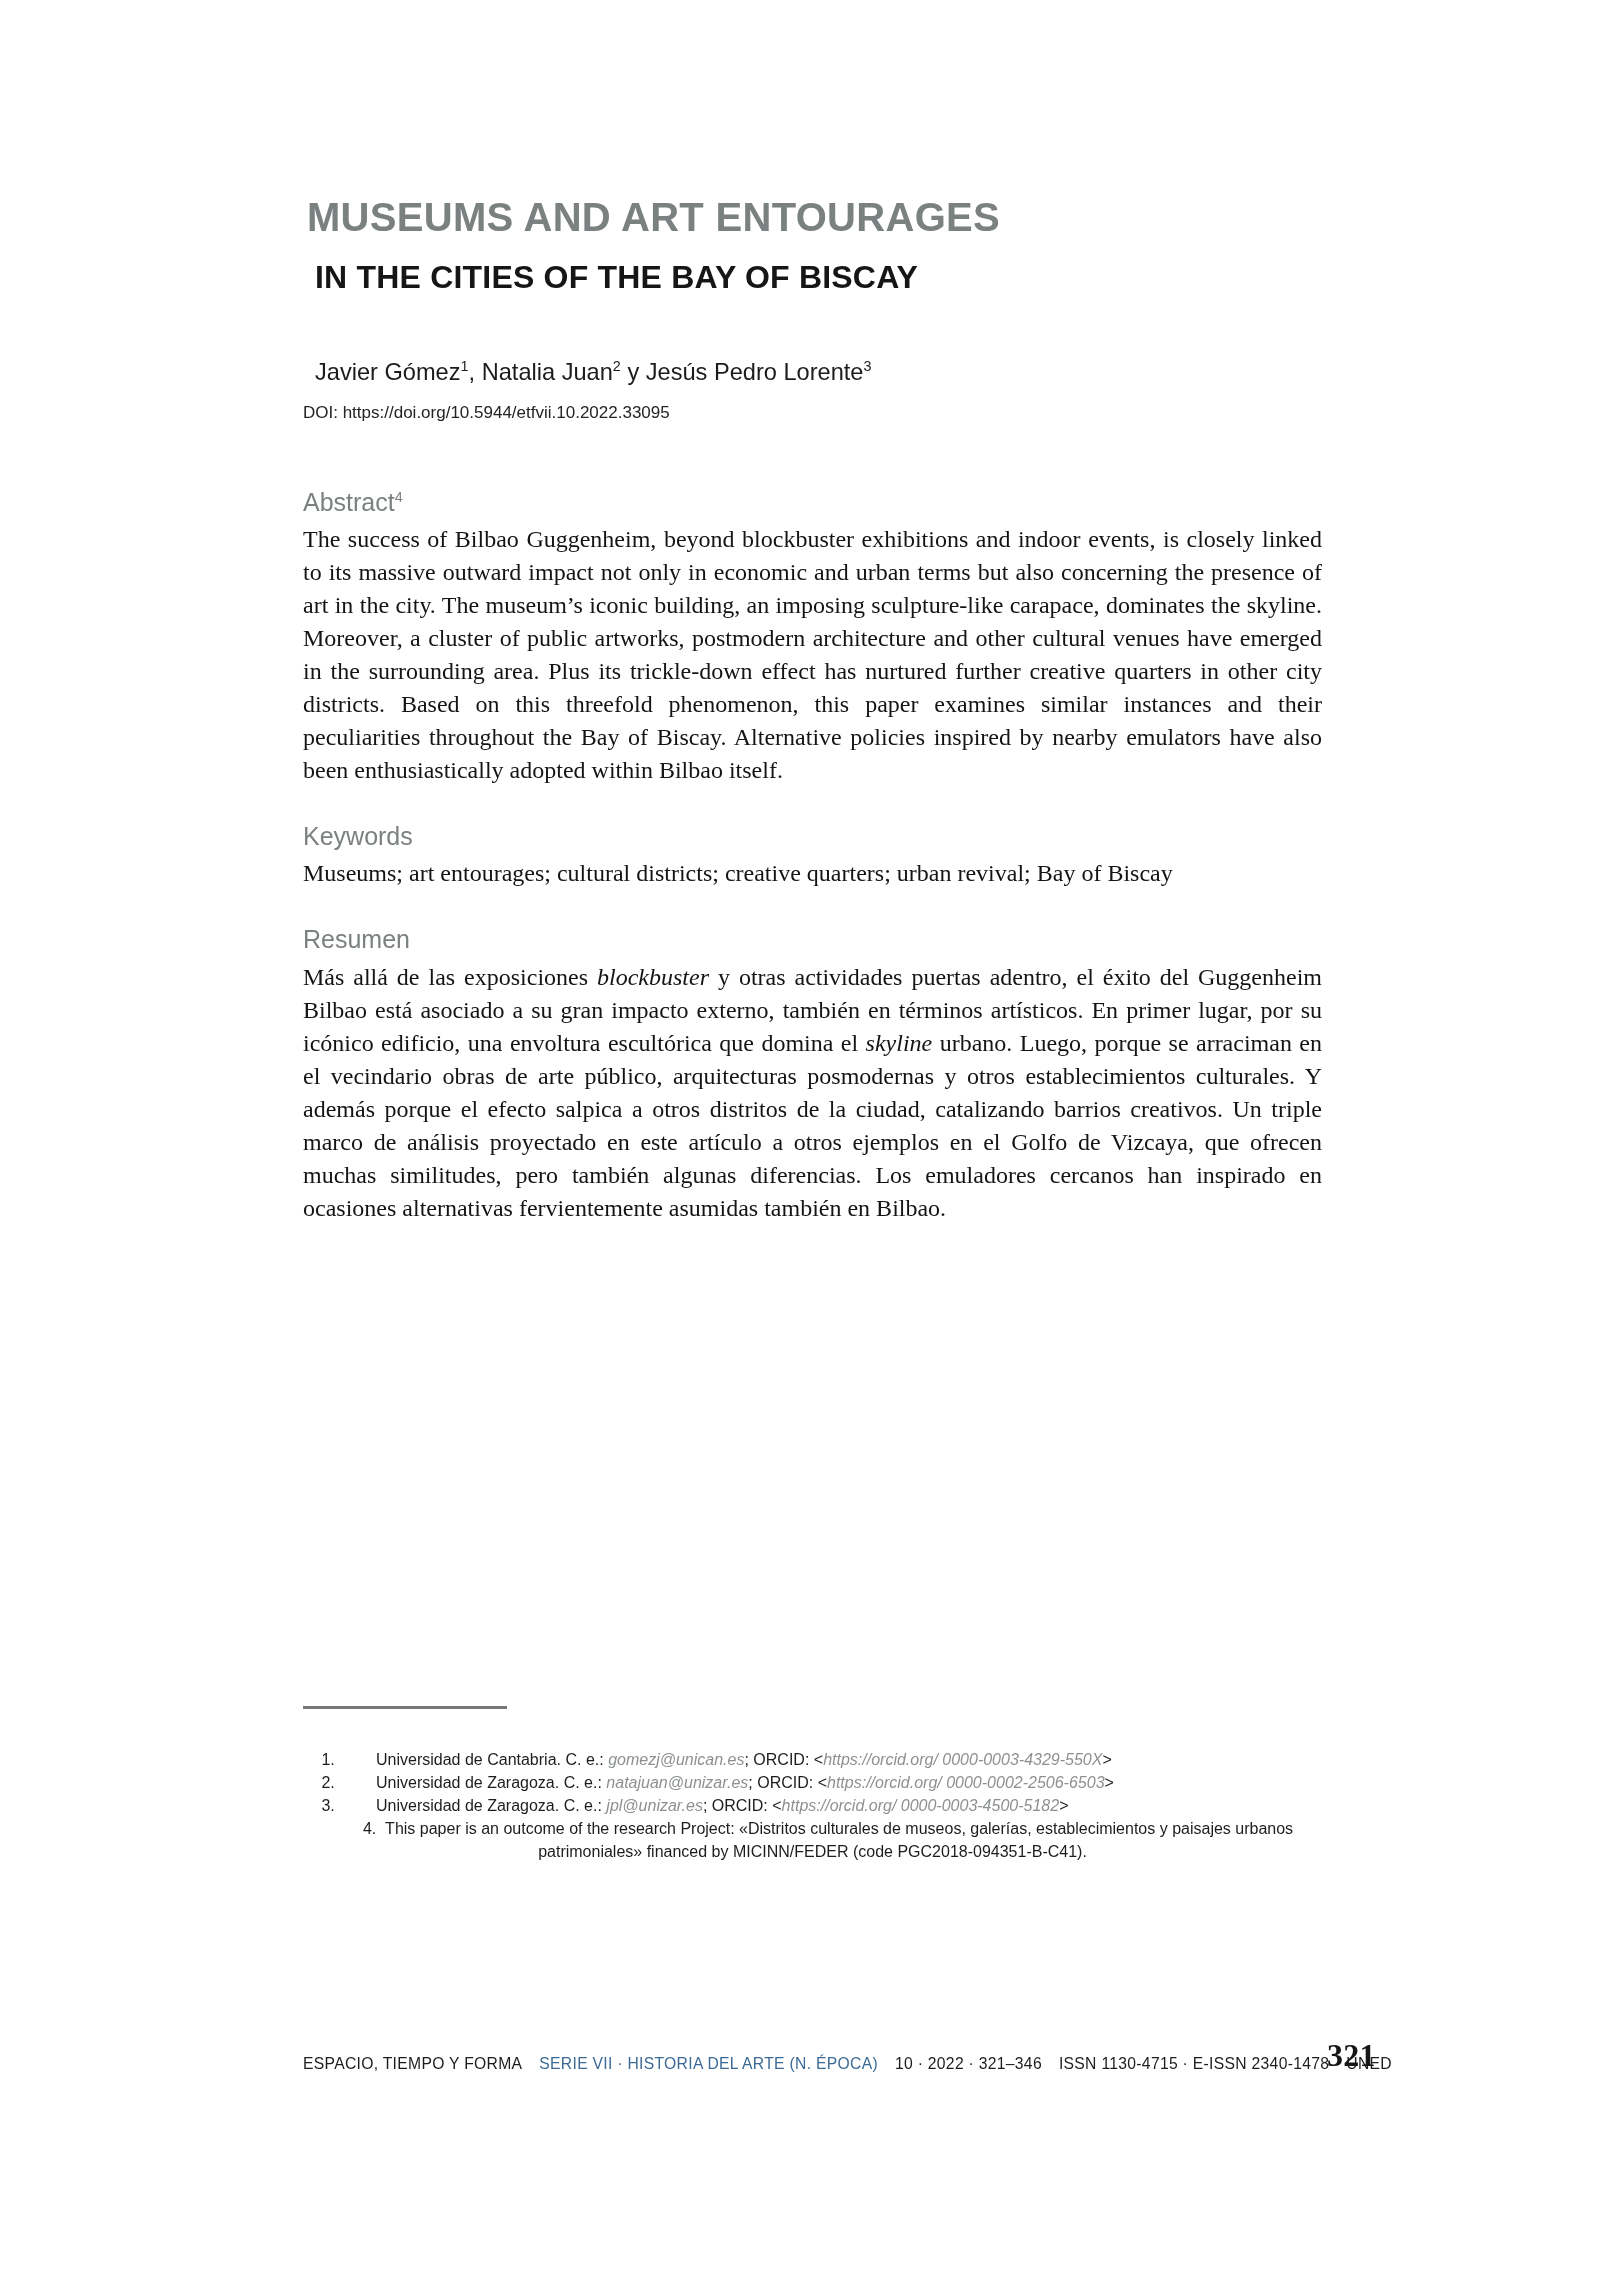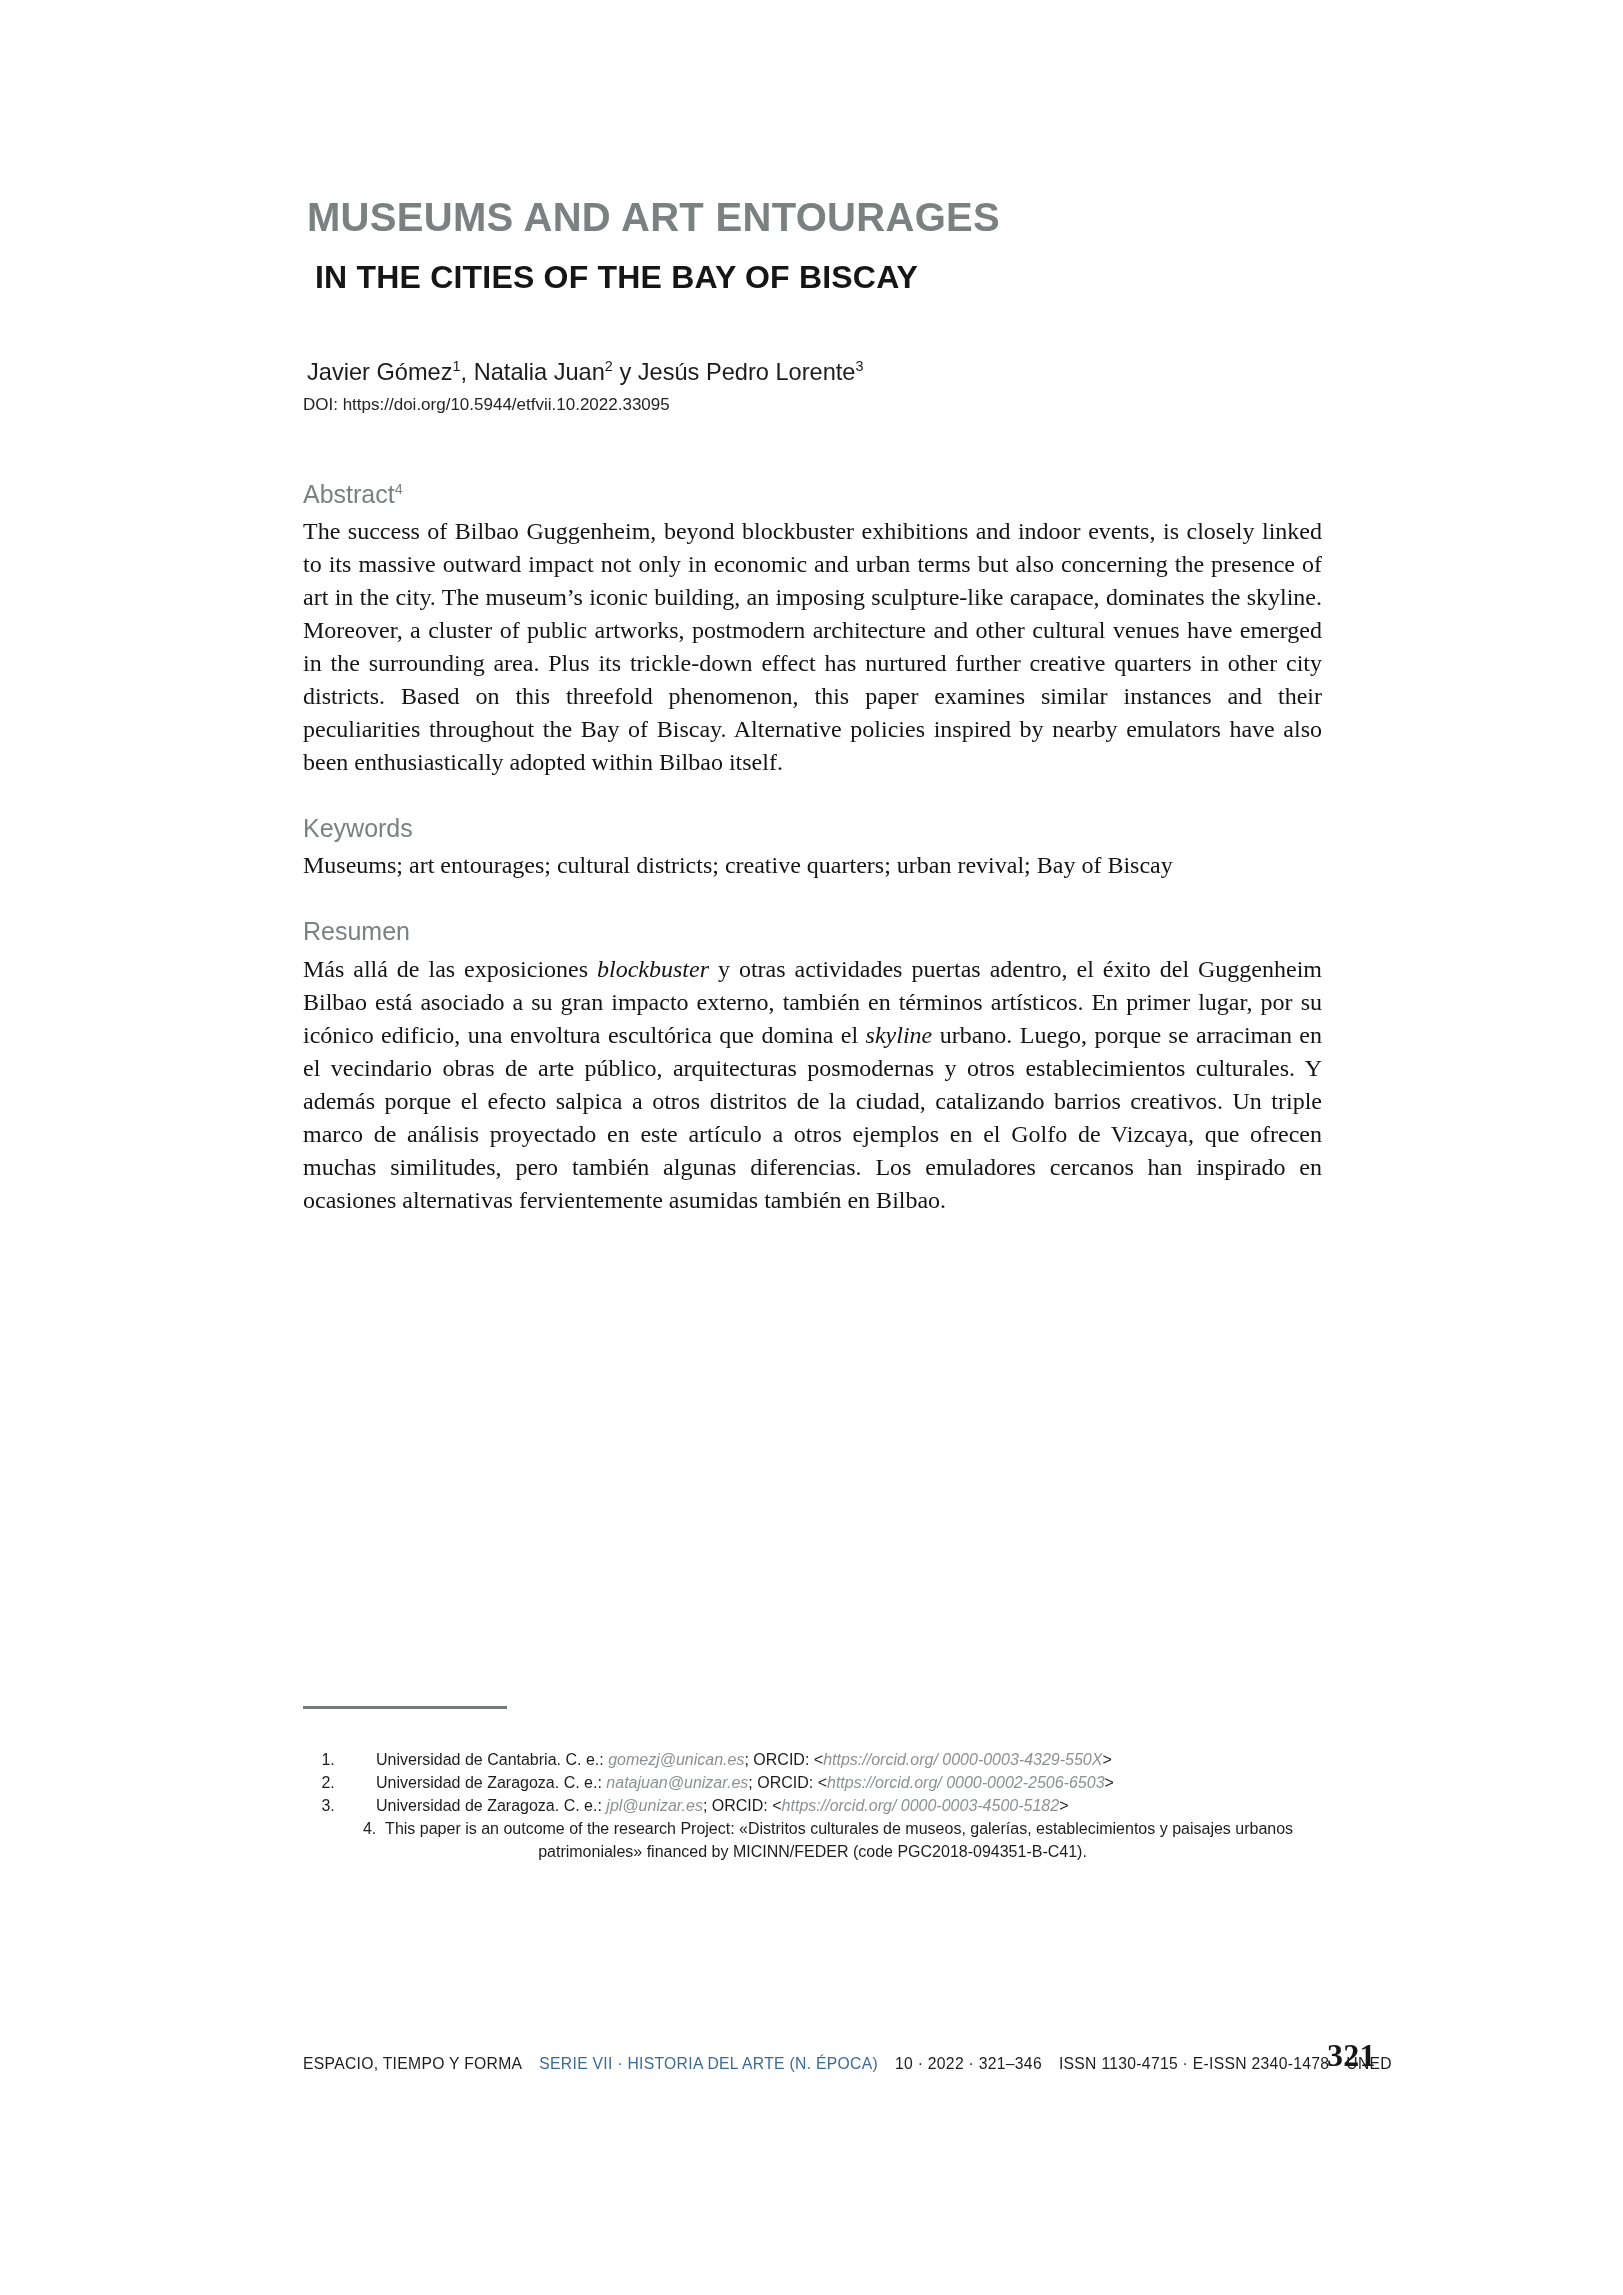--- a/index.html
+++ b/index.html
@@ -77,21 +77,21 @@
     white-space: nowrap;
   }
 
   
   .authors-block { margin-top: 56px; }
   .authors {
     font-family: "Liberation Sans", sans-serif;
     font-size: 23.6px;
     line-height: 31px;
     color: #1c1c1c;
-    margin: 4px;
+    margin: 12px;
     font-weight: 400;
   }
   .authors sup { font-size: 14.4px; vertical-align: super; line-height: 0; }
   .doi {
     font-family: "Liberation Sans", sans-serif;
     font-size: 17px;
     line-height: 26px;
     color: #242424;
     margin: 3.9px 0 0 0;
     font-weight: 400;

